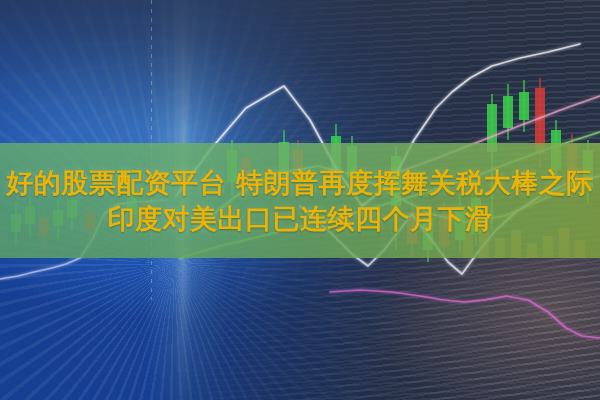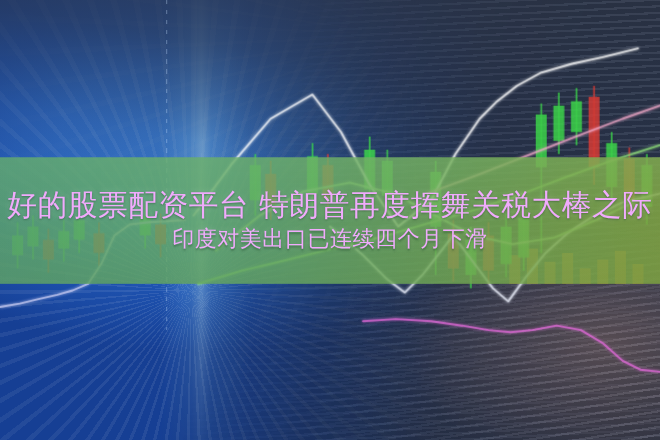--- a/index.html
+++ b/index.html
@@ -142,32 +142,32 @@
     position: absolute;
     left: 0; right: 0;
     top: 143px; height: 115px;
     display: flex;
     flex-direction: column;
     align-items: center;
     justify-content: center;
     gap: 6px;
   }
   .headline .line {
-    color: #f0abfc;
-    font-weight: normal;
+    color: #eab308;
+    font-weight: bold;
     font-size: 27px;
     line-height: 1.08;
     letter-spacing: 0.5px;
     white-space: nowrap;
     text-shadow:
       0 1px 2px rgba(20,60,30,0.45),
       0 0 7px rgba(255,255,255,0.18);
   }
   .headline .line1 { font-size: 27px; }
-  .headline .line2 { font-size: 20px; }
+  .headline .line2 { font-size: 27px; }
 </style>
 </head>
 <body>
 
 <div id="stage">
 
   <div class="layer bg-blue"></div>
   <div class="layer rays"></div>
   <div class="layer rays2"></div>
   <div class="layer glow-col"></div>

